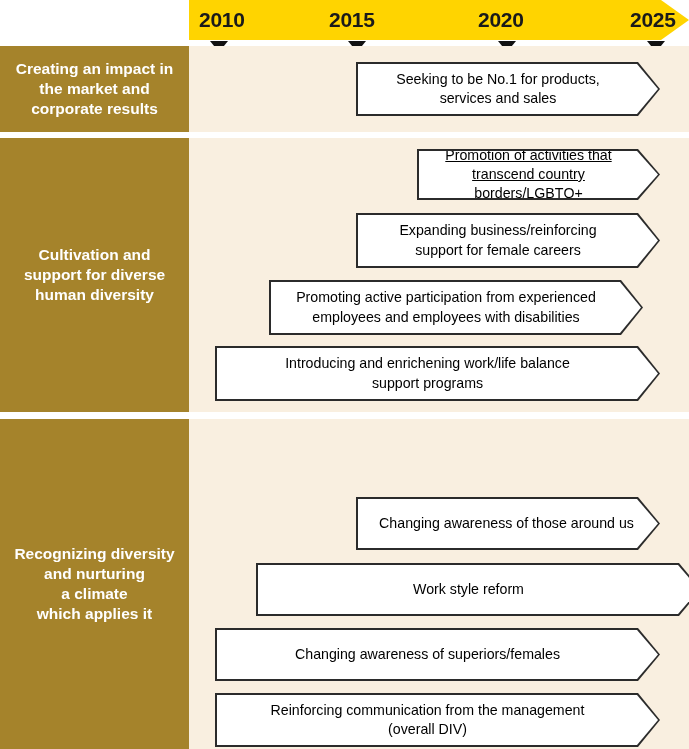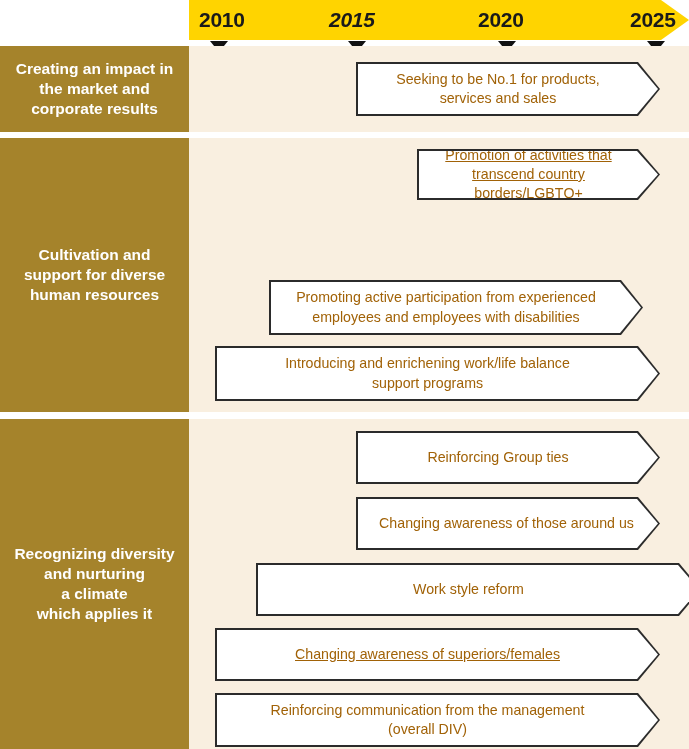--- a/index.html
+++ b/index.html
@@ -58,33 +58,33 @@
     position: absolute; left: 2px; top: 2px;
     width: calc(100% - 4px); height: calc(100% - 4px);
     background: #ffffff;
     clip-path: polygon(0 0, calc(100% - 21px) 0, 100% 50%, calc(100% - 21px) 100%, 0 100%);
     display: flex; align-items: center; justify-content: center;
   }
   .chev-text {
     display: block; width: 100%;
     padding-right: 20px;
     text-align: center;
-    font-size: 14.2px; line-height: 1.35; color: #a16207;
+    font-size: 14.2px; line-height: 1.35; color: #000000;
     white-space: pre-line;
   }
 </style>
 </head>
 <body>
 
 <div class="page">
 
   <div class="timeline">
     <div class="timeline-bar"></div>
     <div class="year" style="left:10px;">2010</div>
-    <div class="year" style="left:140px;font-style:italic;">2015</div>
+    <div class="year" style="left:140px;">2015</div>
     <div class="year" style="left:289px;">2020</div>
     <div class="year" style="left:441px;">2025</div>
     <div class="tick" style="left:21px;"></div>
     <div class="tick" style="left:159px;"></div>
     <div class="tick" style="left:309px;"></div>
     <div class="tick" style="left:458px;"></div>
   </div>
 
   <div class="row" style="top:46px; height:86px;">
     <div class="row-label" style="white-space: pre-line;">Creating an impact in
@@ -96,26 +96,32 @@
           <span class="chev-text" style="white-space: pre-line;">Seeking to be No.1 for products,
 services and sales</span>
         </div>
       </div>
     </div>
   </div>
 
   <div class="row" style="top:138px; height:274px;">
     <div class="row-label" style="white-space: pre-line;">Cultivation and
 support for diverse
-human resources</div>
+human diversity</div>
     <div class="row-body">
       <div class="chev" style="left:228px; top:11px; width:243px; height:51px;">
         <div class="chev-inner">
           <span class="chev-text" style="white-space: pre-line; text-decoration: underline;">Promotion of activities that
 transcend country borders/LGBTQ+</span>
+        </div>
+      </div>
+      <div class="chev" style="left:167px; top:75px; width:304px; height:55px;">
+        <div class="chev-inner">
+          <span class="chev-text" style="white-space: pre-line;">Expanding business/reinforcing
+support for female careers</span>
         </div>
       </div>
       <div class="chev" style="left:80px; top:142px; width:374px; height:55px;">
         <div class="chev-inner">
           <span class="chev-text" style="white-space: pre-line;">Promoting active participation from experienced
 employees and employees with disabilities</span>
         </div>
       </div>
       <div class="chev" style="left:26px; top:208px; width:445px; height:55px;">
         <div class="chev-inner">
@@ -125,38 +131,33 @@
       </div>
     </div>
   </div>
 
   <div class="row" style="top:419px; height:330px;">
     <div class="row-label" style="white-space: pre-line;">Recognizing diversity
 and nurturing
 a climate
 which applies it</div>
     <div class="row-body">
-      <div class="chev" style="left:167px; top:12px; width:304px; height:53px;">
-        <div class="chev-inner">
-          <span class="chev-text" style="white-space: pre-line;">Reinforcing Group ties</span>
-        </div>
-      </div>
       <div class="chev" style="left:167px; top:78px; width:304px; height:53px;">
         <div class="chev-inner">
           <span class="chev-text" style="white-space: pre-line; margin-left: 17px;">Changing awareness of those around us</span>
         </div>
       </div>
       <div class="chev" style="left:26px; top:144px; width:445px; height:53px;margin-left:41px;">
         <div class="chev-inner">
           <span class="chev-text" style="white-space: pre-line;">Work style reform</span>
         </div>
       </div>
       <div class="chev" style="left:26px; top:209px; width:445px; height:53px;">
         <div class="chev-inner">
-          <span class="chev-text" style="white-space: pre-line; text-decoration: underline;">Changing awareness of superiors/females</span>
+          <span class="chev-text" style="white-space: pre-line;">Changing awareness of superiors/females</span>
         </div>
       </div>
       <div class="chev" style="left:26px; top:274px; width:445px; height:54px;">
         <div class="chev-inner">
           <span class="chev-text" style="white-space: pre-line;">Reinforcing communication from the management
 (overall DIV)</span>
         </div>
       </div>
     </div>
   </div>

